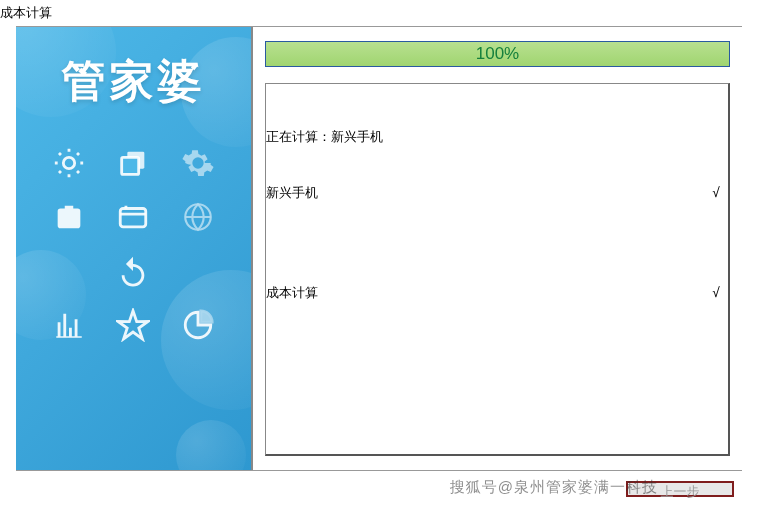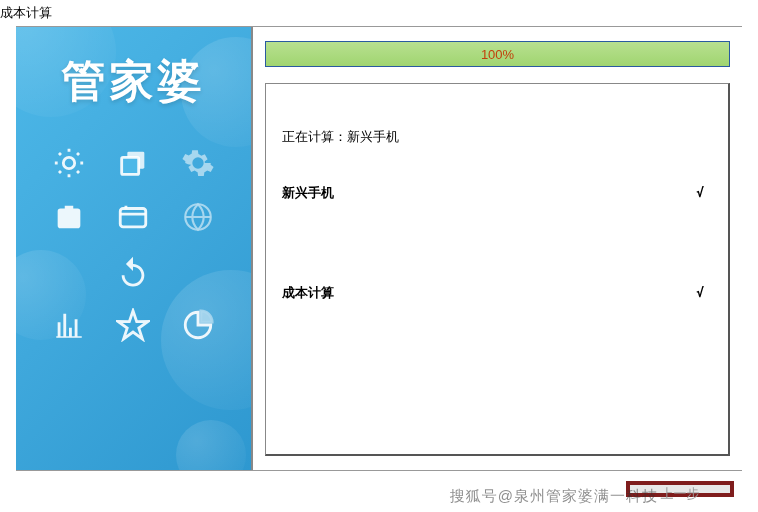--- a/index.html
+++ b/index.html
@@ -89,62 +89,62 @@
       background: linear-gradient(to bottom, #b8e090 0%, #a0d570 100%);
       height: 100%;
       width: 100%;
     }
     .progress-label {
       position: absolute;
       inset: 0;
       display: flex;
       align-items: center;
       justify-content: center;
-      font-size: 13px;
-      color: #c2410c;
+      font-size: 17px;
+      color: #15803d;
     }
     .log-box {
       flex: 1;
       border: 1px solid #888;
       border-right: 2px solid #555;
       border-bottom: 2px solid #555;
-      padding: 6px 16px;
+      padding: 6px 0;
       font-size: 13px;
       line-height: 1.45;
       color: #000;
       overflow: hidden;
       white-space: pre-wrap;
       font-family: "SimSun", monospace;
     }
-    .log-line { display: flex; justify-content: space-between; font-weight: bold; }
+    .log-line { display: flex; justify-content: space-between; }
     .log-line .tick { padding-right: 8px; font-style: italic;}
     .button-bar {
       display: flex;
       justify-content: flex-end;
       gap: 28px;
       padding: 10px 24px;
     }
     .btn {
       min-width: 108px;
       height: 16px;
-      border: 4px solid #7f1d1d;
+      border: 2px solid #7f1d1d;
       background: #e1e1e1;
       color: #444;
       font-size: 13px;
       cursor: pointer;
       font-family: Liberation Sans, sans-serif;
     }
     .btn[disabled] {
       color: #999;
       background: #e8e8e8;
       cursor: default;
     }
     .watermark {
       position: absolute;
-      bottom: 6px;
+      bottom: 15px;
       right: 100px;
       font-size: 15px;
       color: rgba(50,50,50,0.55);
       pointer-events: none;
       letter-spacing: 1px;
     }
   </style>
 </head>
 <body>
 

